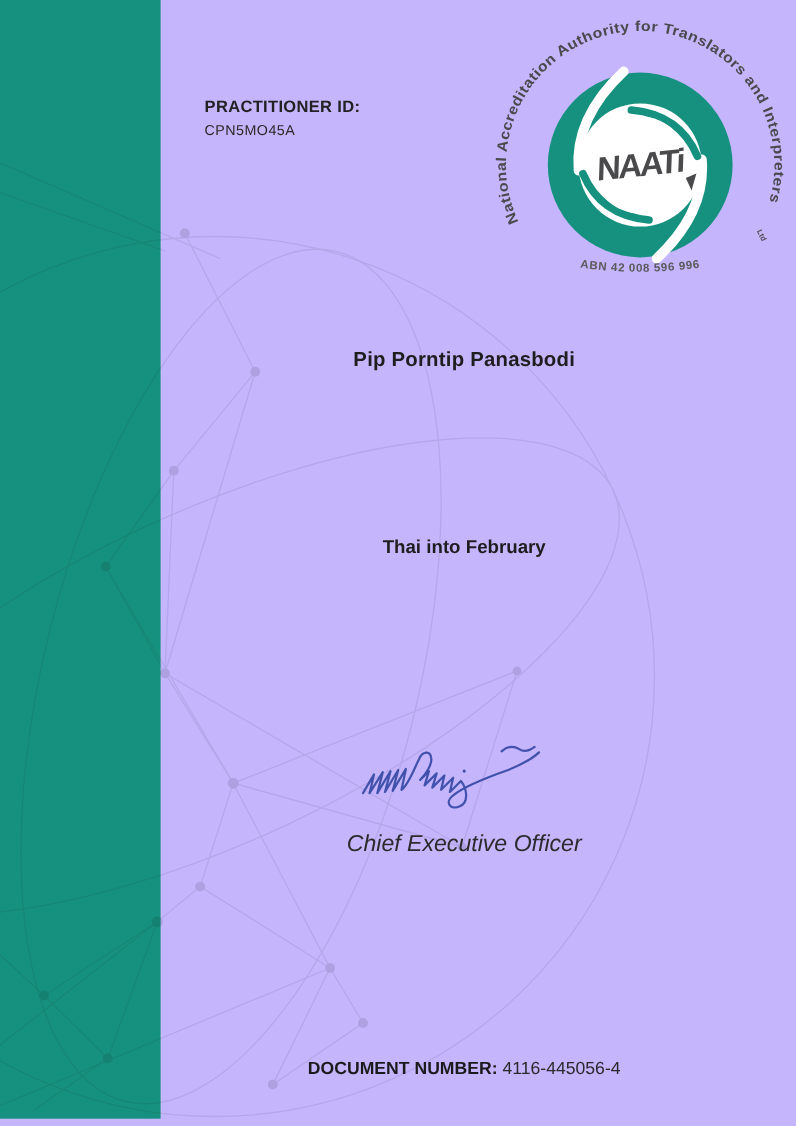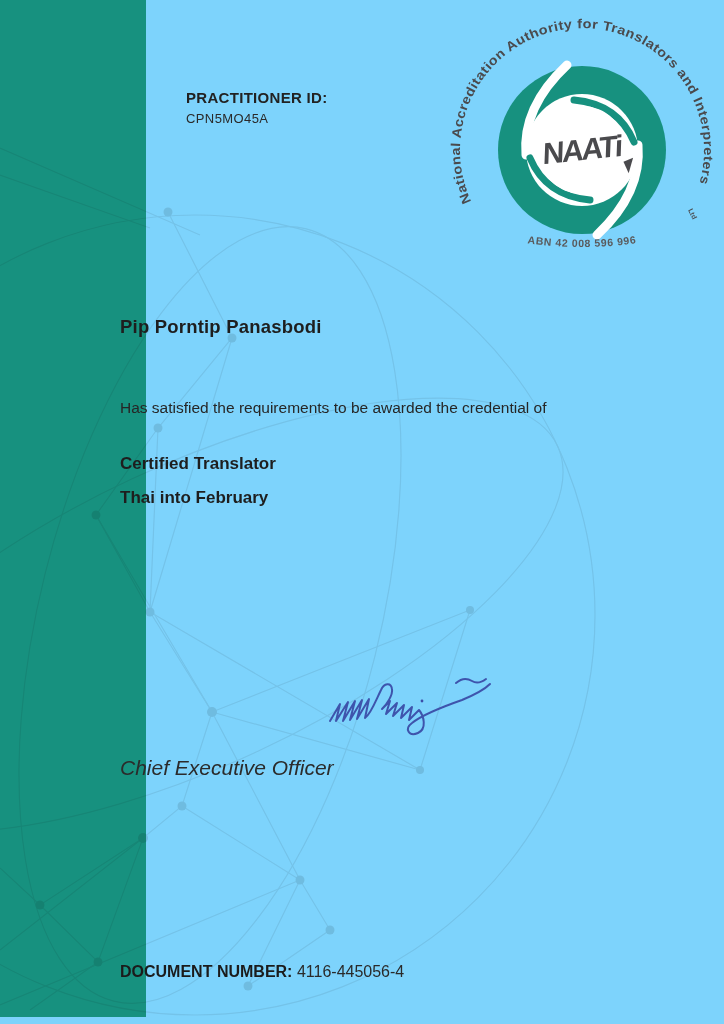--- a/index.html
+++ b/index.html
@@ -4,21 +4,21 @@
 <style>
   :root{
     --accent:#17917f;
     --ink:#3b4da8;
     --logo-gray:#4a4a4d;
     --text:#1e1e1e;
   }
   html,body{margin:0;padding:0;background:#888;}
   .page{
     position:relative;width:724px;height:1024px;margin:0 auto;
-    background:#7dd3fc;overflow:hidden;
+    background:#c4b5fd;overflow:hidden;
     font-family:"Liberation Sans",sans-serif;color:var(--text,#1e1e1e);
   }
   .accent-bar{
     position:absolute;left:0;top:0;width:146px;height:1017px;
     background:var(--accent,#17917f);
   }
   .watermark{
     position:absolute;left:0;top:0;width:724px;height:1024px;
     mix-blend-mode:multiply;pointer-events:none;
   }
@@ -36,21 +36,21 @@
   .logo-svg{position:absolute;left:432px;top:8px;width:290px;height:248px;}
   .logo-arc-text{font-size:13px;font-weight:700;letter-spacing:.4px;fill:var(--logo-gray,#4a4a4d);}
   .logo-ltd{font-size:7px;font-weight:700;fill:var(--logo-gray,#4a4a4d);}
   .logo-abn{font-size:10.5px;font-weight:600;letter-spacing:.6px;fill:#5a5a5c;}
   .naati-word{font-size:30px;font-weight:700;letter-spacing:-2px;fill:var(--logo-gray,#4a4a4d);}
   .teal-fill{fill:var(--accent,#17917f);}
   .white-fill{fill:#ffffff;}
   .white-cut{fill:none;stroke:#ffffff;stroke-width:9;stroke-linecap:round;}
   .teal-hook{fill:none;stroke:var(--accent,#17917f);stroke-width:7;stroke-linecap:round;}
   .gray-fill{fill:var(--logo-gray,#4a4a4d);}
-  .centered{position:absolute;left:120px;right:0;text-align:left;}
+  .centered{position:absolute;left:120px;right:0;text-align:center;}
   .name{top:316px;font-size:18.5px;font-weight:700;letter-spacing:.2px;}
   .statement{top:399px;font-size:15.5px;color:#262626;}
   .cred-title{top:454px;font-size:17px;font-weight:700;}
   .cred-lang{top:488px;font-size:17px;font-weight:700;}
   .valid-line{top:541px;font-size:15.5px;color:#262626;}
   .expire-line{top:574px;font-size:15.5px;color:#262626;}
   .bd{font-weight:700;font-size:17px;color:#1b1b1b;}
   .sig-svg{position:absolute;left:324px;top:674px;width:185px;height:70px;}
   .sig-path{fill:none;stroke:var(--ink,#3b4da8);stroke-width:2;stroke-linecap:round;stroke-linejoin:round;opacity:.95;}
   .signatory{top:756px;font-size:21px;font-style:italic;color:#2b2b2b;}
@@ -117,23 +117,21 @@
         <textPath href="#arcPath" startOffset="0" textLength="470" lengthAdjust="spacingAndGlyphs">National Accreditation Authority for Translators and Interpreters</textPath>
       </text>
       <text class="logo-ltd" transform="translate(256,202) rotate(64)">Ltd</text>
       <text class="logo-abn" text-anchor="middle">
         <textPath href="#abnPath" startOffset="50%">ABN 42 008 596 996</textPath>
       </text>
     </svg>
 
     <div class="centered name">Pip Porntip Panasbodi</div>
 
-    <div class="centered statement">Has satisfied the requirements to be awarded the credential of</div>
 
-    <div class="centered cred-title">Certified Translator</div>
 
     <div class="centered cred-lang">Thai into February</div>
 
 
 
     <svg class="sig-svg" viewBox="0 0 185 70" xmlns="http://www.w3.org/2000/svg">
       <path class="sig-path" d="M6,47 L16,30 L12,47 L24,28 L19,47 L31,27 L26,46 L38,26 L33,45 L45,25 L41,44
         C47,40 52,26 57,16 C60,9 67,8 68,15 C69,21 63,30 58,35
         L66,27 L62,40 L73,29 L69,42 L80,31 L77,44 L88,33 L85,46 L95,36
         C100,42 103,55 94,59 C85,63 80,55 88,49 C98,41 118,33 138,26 C150,21 160,16 166,10

